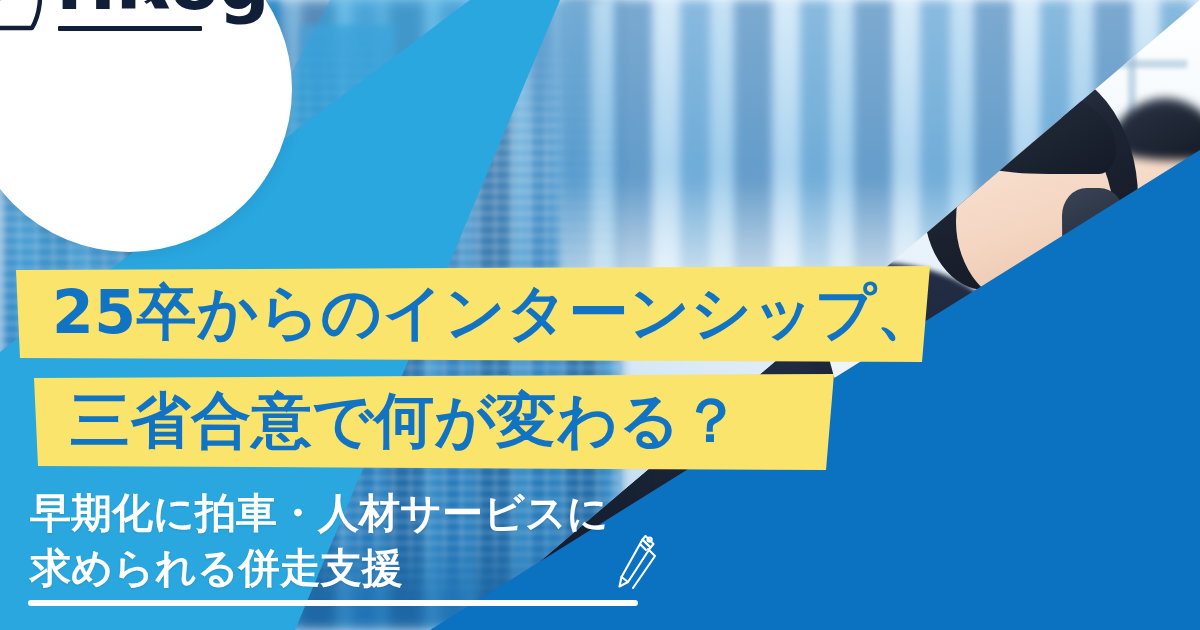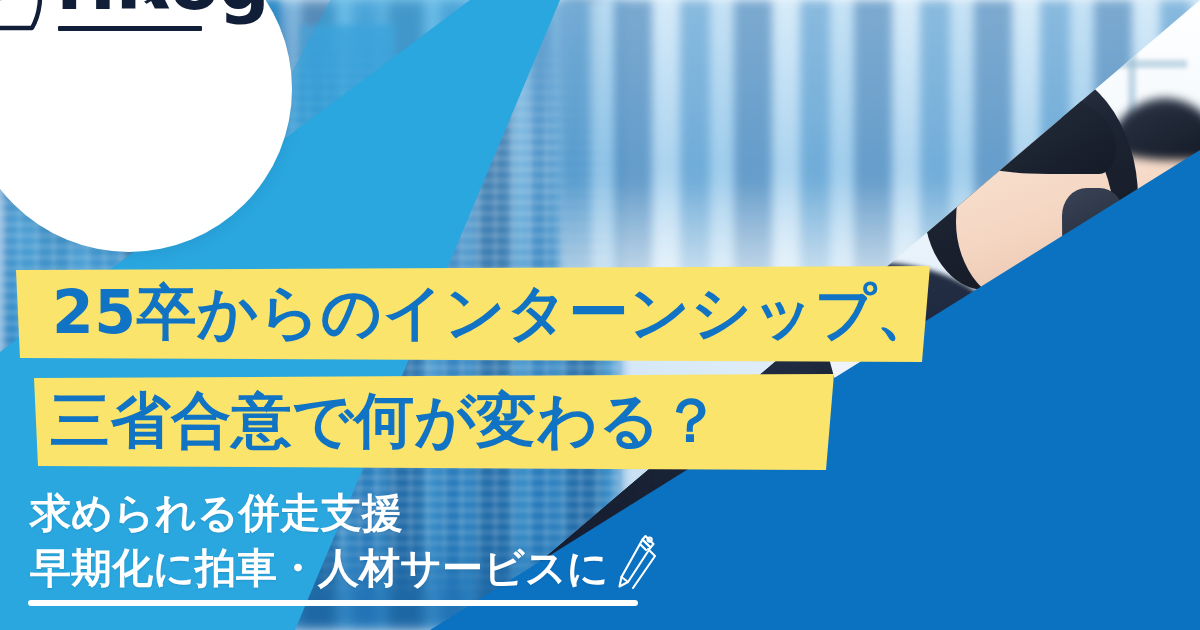--- a/index.html
+++ b/index.html
@@ -263,21 +263,21 @@
     font-size: 60px;
     letter-spacing: 0.5px;
     transform: translateY(-1px);
   }
   #title-band-2 {
     left: 34px; top: 374px;
     width: 800px; height: 96px;
     clip-path: polygon(0px 4px, 800px 0px, 792px 96px, 4px 92px);
   }
   #title-band-2 span {
-    margin-left: 16px;
+    margin-left: 36px;
     font-size: 60px;
     letter-spacing: 0.5px;
     transform: translateY(-1px);
   }
 
   
   .subtitle {
     position: absolute;
     left: 30px; top: 486px;
     width: 620px;
@@ -415,22 +415,22 @@
   </div>
 
   <div class="title-band" id="title-band-1">
     <span>25卒からのインターンシップ、</span>
   </div>
   <div class="title-band" id="title-band-2">
     <span>三省合意で何が変わる？</span>
   </div>
 
   <div class="subtitle">
+    <span class="line">早期化に拍車・人材サービスに</span>
     <span class="line">求められる併走支援</span>
-    <span class="line">早期化に拍車・人材サービスに</span>
   </div>
   <div class="subtitle-rule"></div>
 
   <svg class="pen-icon" viewBox="0 0 46 62" aria-hidden="true">
     <g fill="none" stroke="#ffffff" stroke-width="2.1" stroke-linejoin="round" stroke-linecap="round">
       <path d="M30.5 6.5 L38.5 14.5 L16 49 L7.5 53.5 L9.5 44 Z"></path>
       <path d="M28 11 L34 17"></path>
       <path d="M9.5 44 L16 49"></path>
       <path d="M33.5 3 L41.5 11 L38.5 14.5 L30.5 6.5 Z"></path>
       <circle cx="37.6" cy="6.6" r="2.1"></circle>

